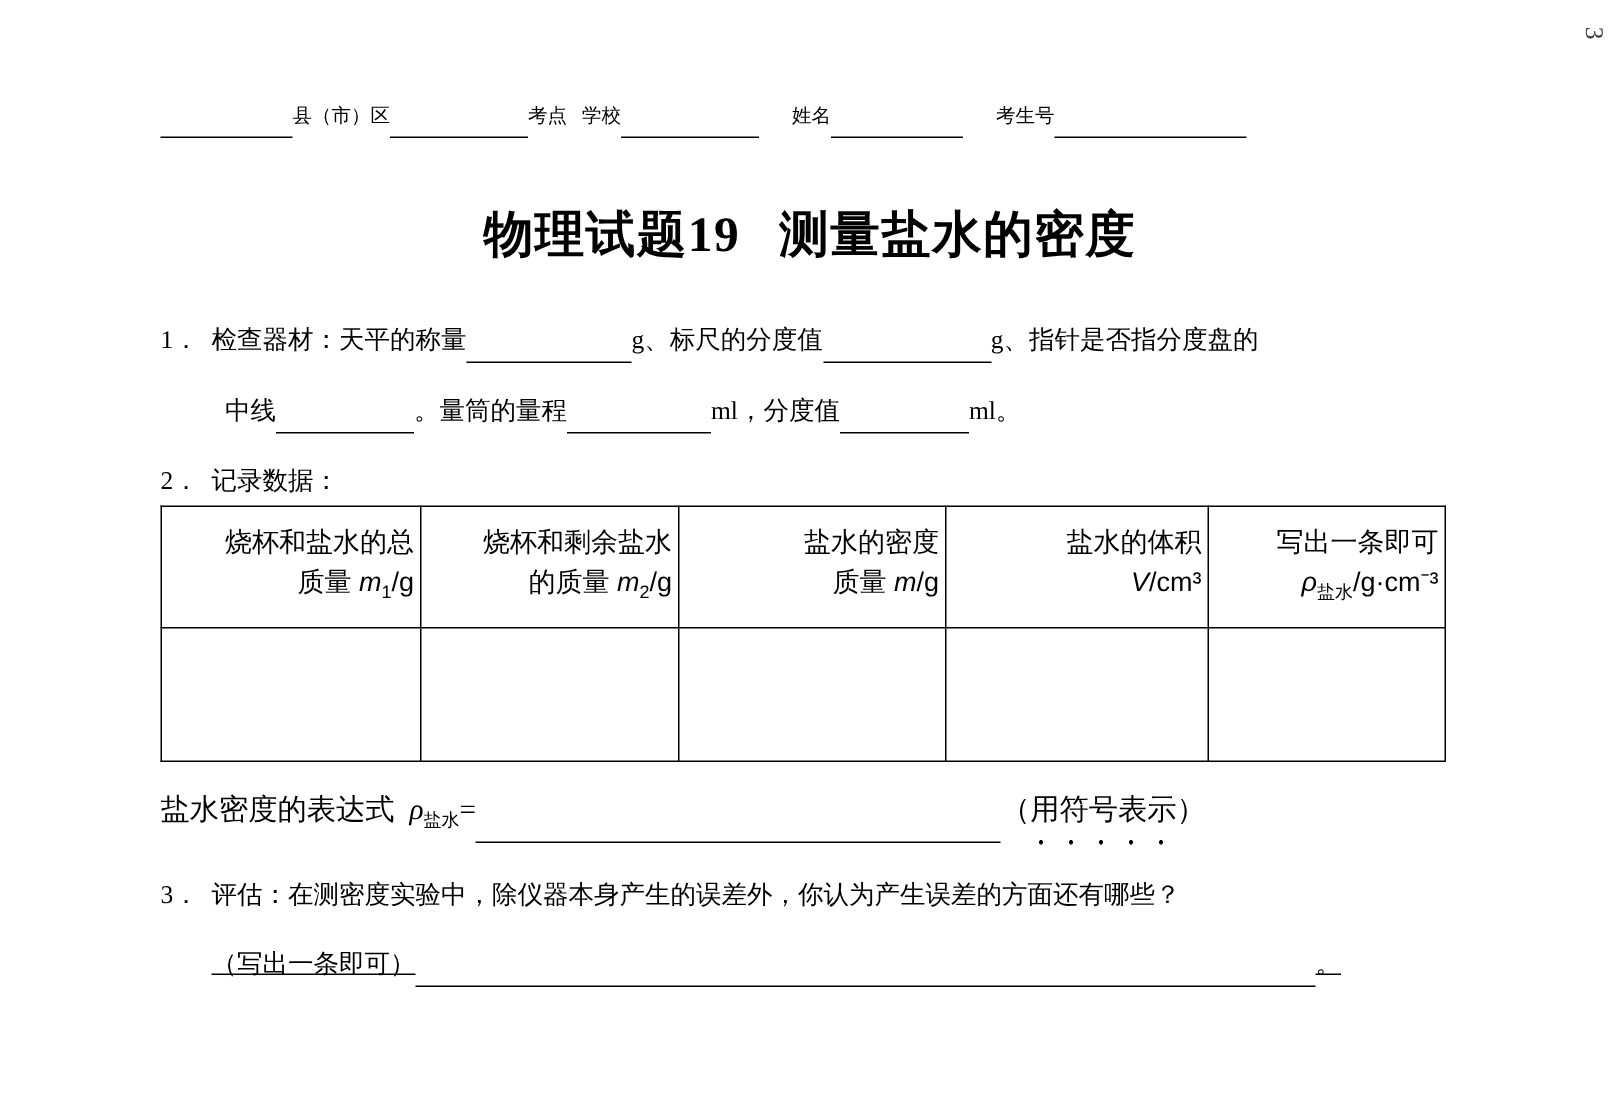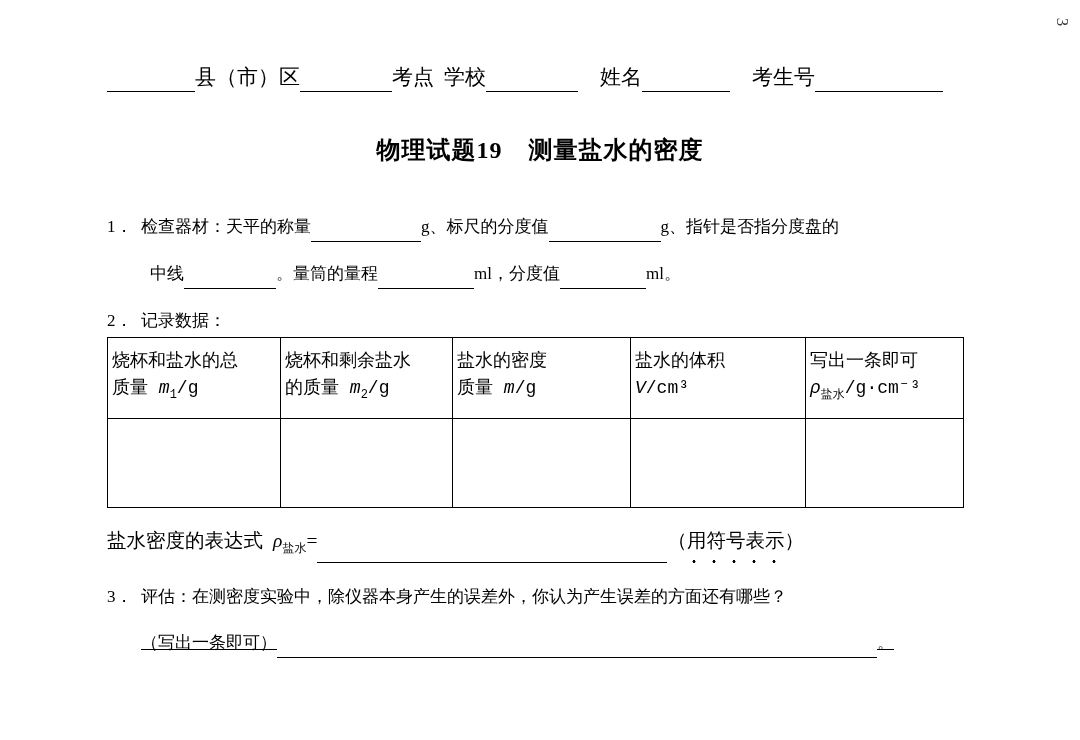--- a/index.html
+++ b/index.html
@@ -35,21 +35,21 @@
     transform-origin: center center;
     letter-spacing: 0;
   }
 
   
   .exam-header {
     position: absolute;
     left: 107px;
     top: 62px;
     width: 862px;
-    font-size: 21px;
+    font-size: 13px;
     line-height: 30px;
     white-space: nowrap;
     display: flex;
     align-items: flex-end;
   }
   .exam-header .lbl { font-family: "Liberation Serif", "DejaVu Serif", serif; }
   .blank {
     display: inline-block;
     border-bottom: 1.6px solid #000;
     height: 17px;
@@ -63,21 +63,21 @@
   .sp-sm { display: inline-block; width: 10px; }
   .sp-md { display: inline-block; width: 22px; }
 
   
   .doc-title {
     position: absolute;
     left: 0;
     top: 134px;
     width: 1080px;
     text-align: center;
-    font-size: 24px;
+    font-size: 33px;
     font-weight: bold;
     letter-spacing: 1px;
     font-family: "Liberation Serif", "DejaVu Serif", serif;
   }
   .doc-title .num { font-family: "Liberation Serif", "DejaVu Serif", serif; }
   .title-gap { display: inline-block; width: 26px; }
 
   
   .q-line {
     position: absolute;
@@ -106,26 +106,26 @@
   .data-table {
     position: absolute;
     left: 107px;
     top: 337px;
     width: 856px;
     border-collapse: collapse;
     table-layout: fixed;
   }
   .data-table td {
     border: 1.4px solid #000;
-    text-align: left;
+    text-align: right;
     vertical-align: middle;
     font-size: 18px;
     line-height: 27px;
     padding: 6px 4px;
-    font-family: Liberation Mono, monospace;
+    font-family: Liberation Sans, sans-serif;
   }
   .data-table .head-cell { height: 68px; }
   .data-table .body-cell { height: 76px; }
   .data-table col.c1 { width: 173px; }
   .data-table col.c2 { width: 172px; }
   .data-table col.c3 { width: 178px; }
   .data-table col.c4 { width: 175px; }
   .data-table col.c5 { width: 158px; }
   .hdr-l2 { display: block; }
   .ital { font-style: italic; }

